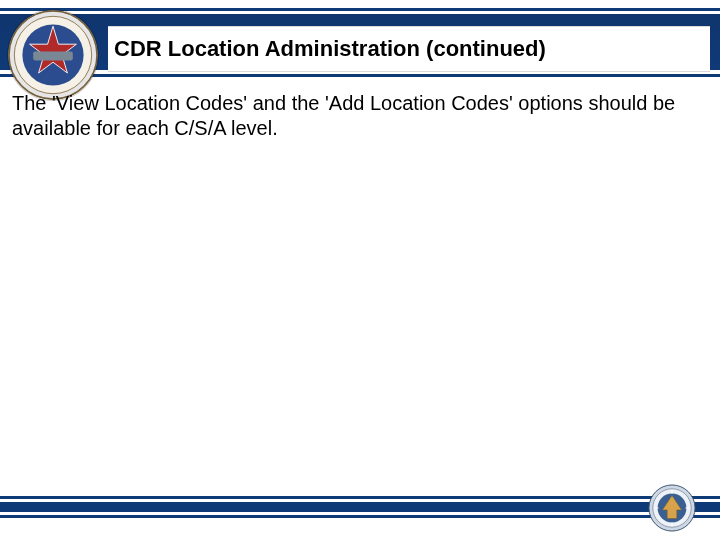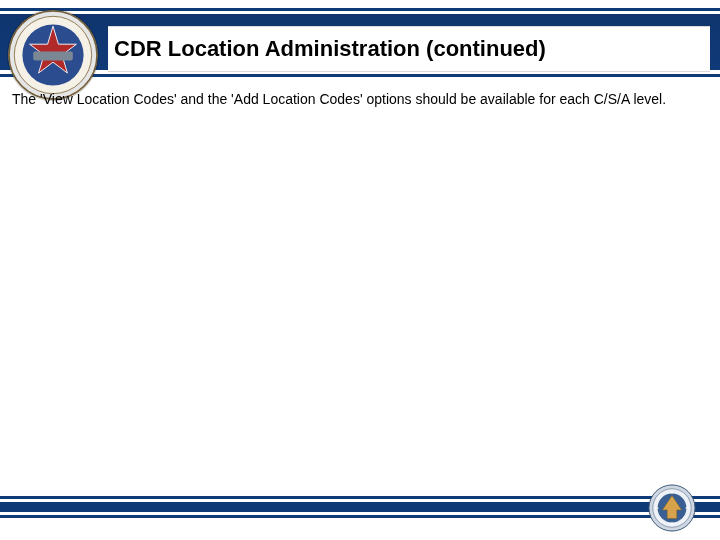--- a/index.html
+++ b/index.html
@@ -5,21 +5,21 @@
   * { margin: 0; padding: 0; box-sizing: border-box; }
   html, body { width: 720px; height: 540px; overflow: hidden; font-family: Arial, Helvetica, sans-serif; background: #ffffff; }
   .slide { position: relative; width: 720px; height: 540px; background: #ffffff; }
   .header-band { position: absolute; top: 0; left: 0; right: 0; height: 82px; }
   .band-line-1 { position: absolute; top: 8px; left: 0; right: 0; height: 3px; background: #0f3a78; }
   .band-solid { position: absolute; top: 14px; left: 0; right: 0; height: 56px; background: linear-gradient(#10356e, #0f3a78); }
   .band-line-2 { position: absolute; top: 74px; left: 0; right: 0; height: 3px; background: #0f3a78; }
   .seal-wrap { position: absolute; top: 10px; left: 8px; width: 90px; height: 90px; border-radius: 50%; overflow: hidden; box-shadow: 0 0 0 1px rgba(0,0,0,0.2); }
   .title-bar { position: absolute; top: 26px; left: 108px; right: 10px; height: 46px; background: #ffffff; display: flex; align-items: center; padding: 16px 6px; border-top: 1px solid #d9d9d9; border-bottom: 1px solid #d9d9d9; }
   .title-text { font-size: 22px; font-weight: 700; color: #000; line-height: 1.1; white-space: nowrap; }
-  .body-text { position: absolute; top: 91px; left: 12px; right: 20px; font-size: 14px; line-height: 1.25; color: #000; }
+  .body-text { position: absolute; top: 91px; left: 12px; right: 20px; font-size: 20px; line-height: 1.25; color: #000; }
   .footer-band { position: absolute; left: 0; right: 0; bottom: 22px; height: 22px; }
   .footer-solid { position: absolute; left: 0; right: 0; top: 6px; height: 10px; background: #0f3a78; }
   .footer-line-1 { position: absolute; left: 0; right: 0; top: 0; height: 3px; background: #0f3a78; }
   .footer-line-2 { position: absolute; left: 0; right: 0; top: 19px; height: 3px; background: #0f3a78; }
   .footer-seal { position: absolute; right: 24px; bottom: 8px; width: 48px; height: 48px; }
   .slidenum { position: absolute; right: 80px; bottom: 18px; font-size: 11px; color: #3a4c5a; opacity: 0.35; }
 </style>
 </head>
 <body>
 

